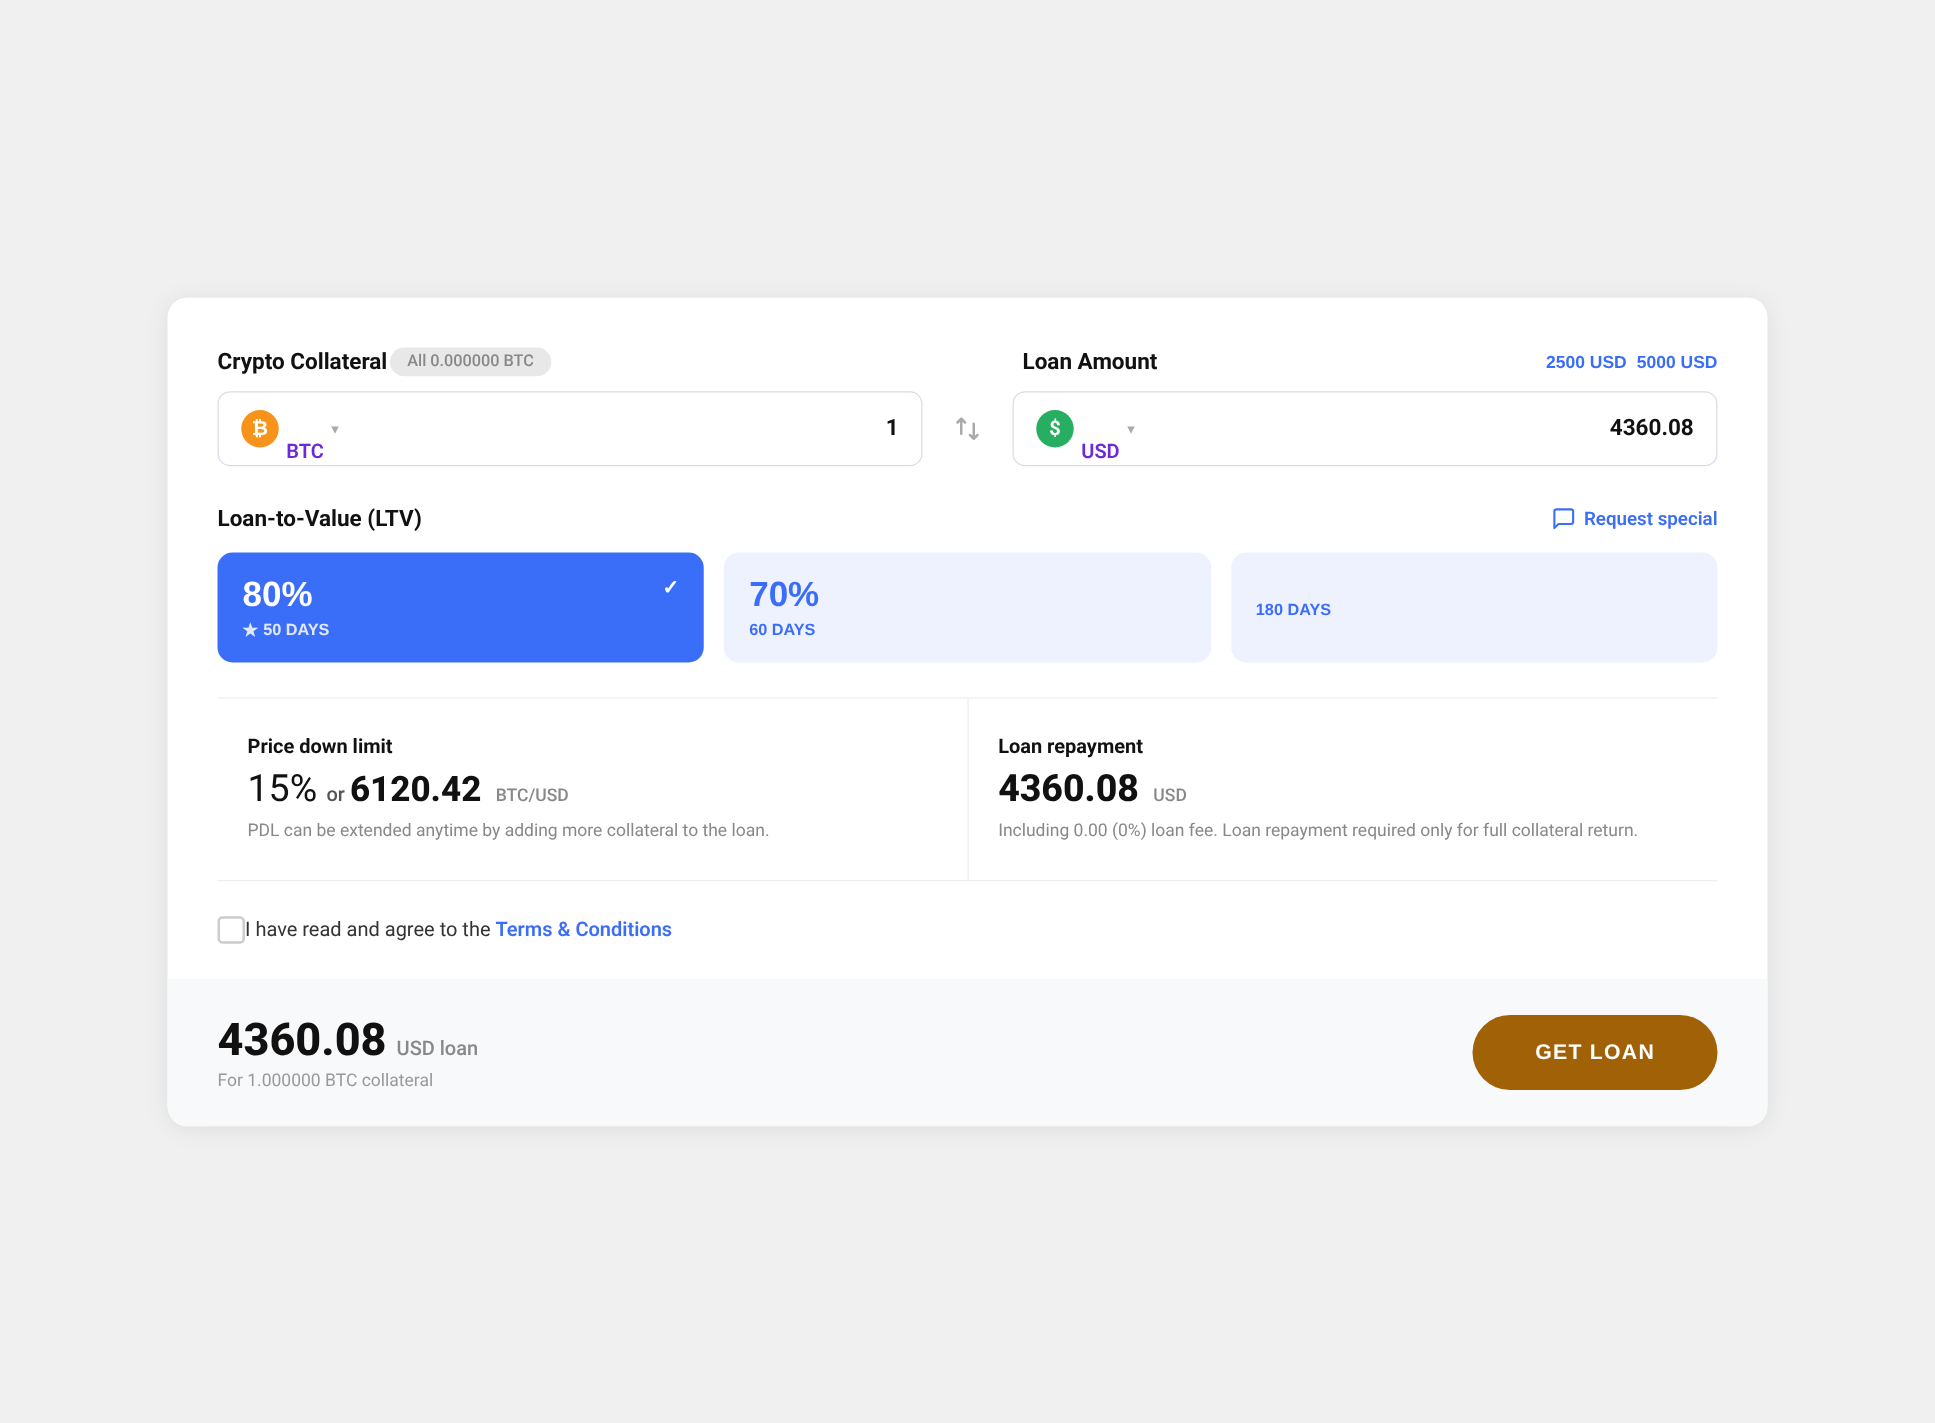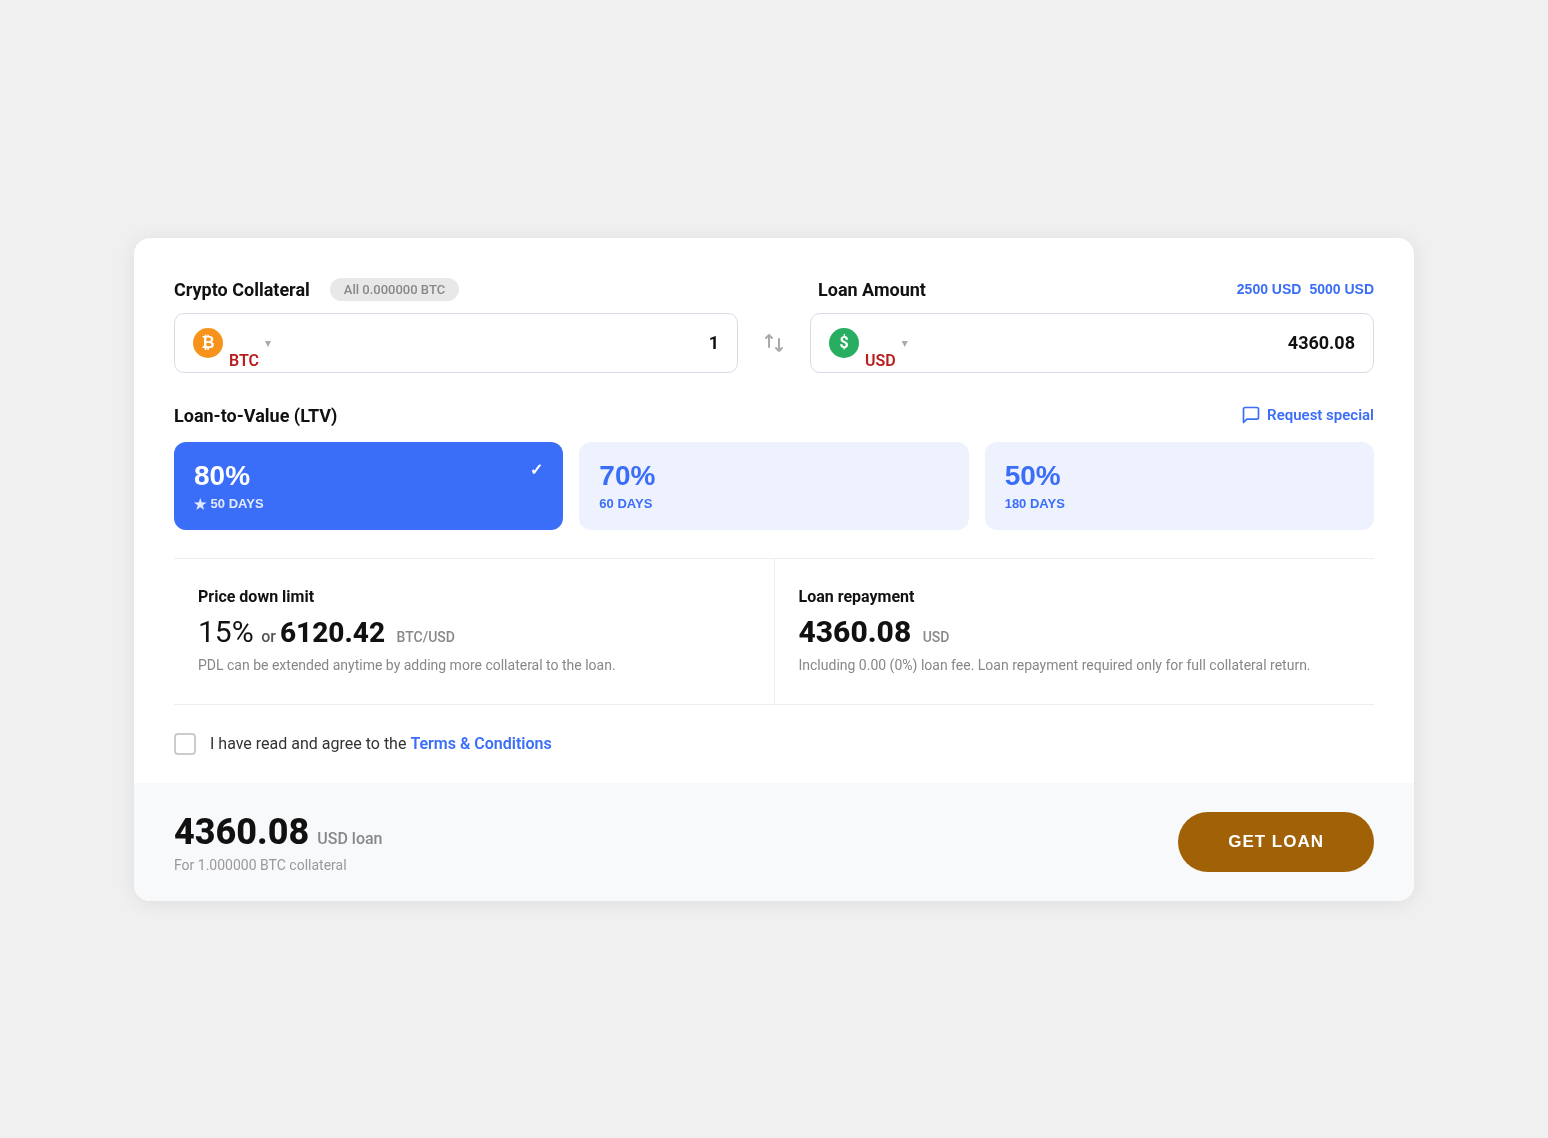--- a/index.html
+++ b/index.html
@@ -87,21 +87,21 @@
       display: flex;
       align-items: center;
       justify-content: center;
       color: #fff;
       font-size: 16px;
       font-weight: 700;
     }
     .currency-name {
       font-size: 16px;
       font-weight: 600;
-      color: #b91c1c;
+      color: #6d28d9;
       margin-top: 36px;
     }
     .chevron {
       color: #aaa;
       font-size: 12px;
     }
     .input-value {
       margin-left: auto;
       font-size: 18px;
       font-weight: 700;
@@ -225,21 +225,20 @@
     }
     .info-card-desc {
       font-size: 14px;
       color: #888;
       line-height: 1.5;
     }
     
     .terms-row {
       display: flex;
       align-items: center;
-      gap: 14px;
       margin-bottom: 28px;
     }
     .terms-checkbox {
       width: 22px;
       height: 22px;
       border: 2px solid #ccc;
       border-radius: 4px;
       cursor: pointer;
       flex-shrink: 0;
       background: #fff;
@@ -305,21 +304,21 @@
       align-items: center;
       justify-content: space-between;
     }
   </style>
 </head>
 <body>
 
 <div class="card">
 
   <div style="display:flex; align-items:center; gap:16px; margin-bottom:12px;">
-    <div style="flex:1; display:flex; align-items:center; gap:20px;">
+    <div style="flex:1; display:flex; align-items:center; gap:2px;">
       <span class="section-label" style="margin-bottom:0;">Crypto Collateral</span>
       <span class="all-badge">All 0.000000 BTC</span>
     </div>
     <div style="width:56px;"></div>
     <div style="flex:1;" class="loan-section-header">
       <span class="section-label" style="margin-bottom:0;">Loan Amount</span>
       <div class="loan-quick-btns">
         <button class="quick-btn">2500 USD</button>
         <button class="quick-btn">5000 USD</button>
       </div>
@@ -387,21 +386,20 @@
 
 
       <button class="ltv-option">
         <span class="ltv-percent">70%</span>
         <div class="ltv-days">
           <span>60 DAYS</span>
         </div>
       </button>
 
       <button class="ltv-option">
-        <span class="ltv-percent">50%</span>
         <div class="ltv-days">
           <span>180 DAYS</span>
         </div>
       </button>
 
     </div>
   </div>
 
   <div class="info-cards">
 

